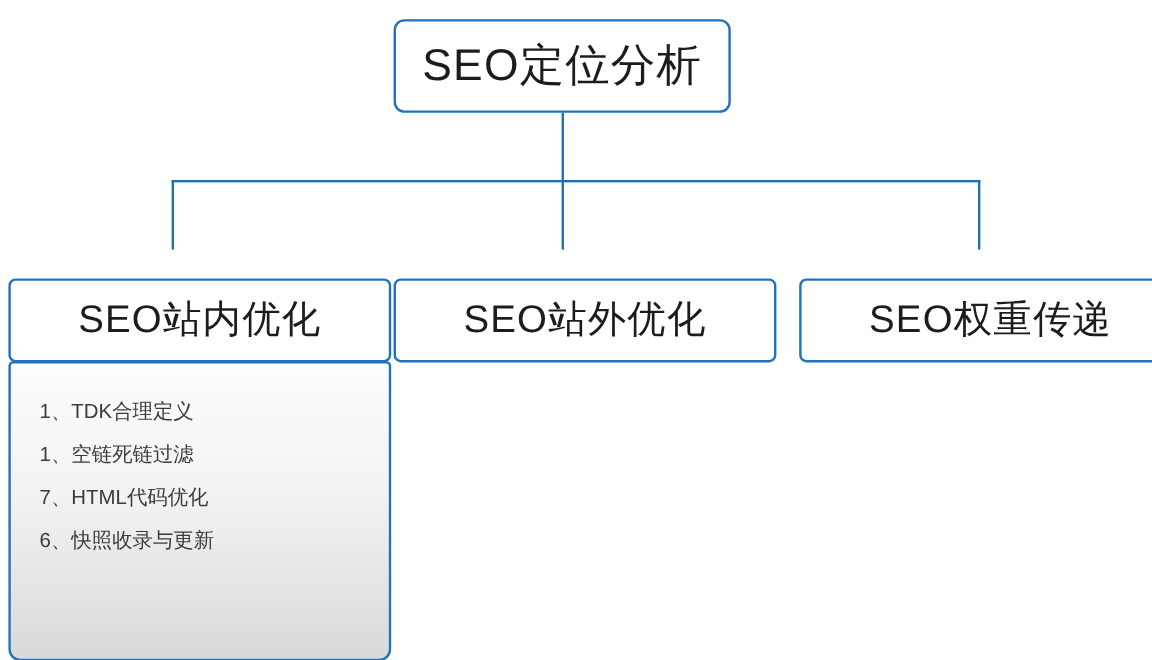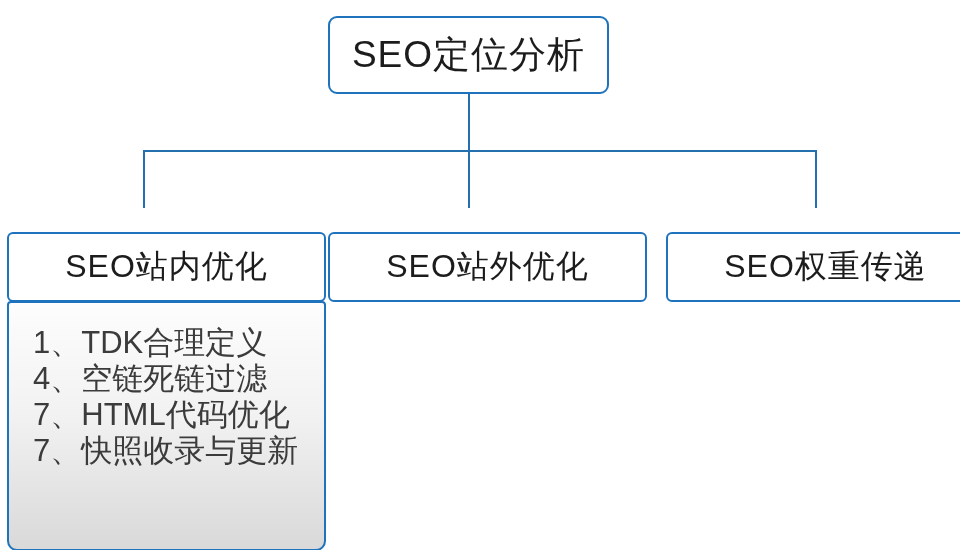--- a/index.html
+++ b/index.html
@@ -73,21 +73,21 @@
     background: linear-gradient(180deg,
       var(--list-bg-top, #fdfdfd) 0%,
       #f2f2f2 45%,
       var(--list-bg-bottom, #d9d9d9) 100%);
     padding: 22px 10px 0 24px;
     z-index: 1;
   }
   .list-item {
     height: 36px;
     line-height: 36px;
-    font-size: 31px;
+    font-size: 17px;
     color: var(--text-list, #3b3b3b);
     white-space: nowrap;
   }
 </style>
 </head>
 <body>
 
 <div class="canvas">
 
   <div class="node root-box">
@@ -99,23 +99,23 @@
   <div class="conn v" style="left:143px; top:150px; height:58px;"></div>
   <div class="conn v" style="left:468px; top:150px; height:58px;"></div>
   <div class="conn v" style="left:815px; top:150px; height:58px;"></div>
 
   <div class="column" style="left:7px;">
     <div class="header-box">
       <span>SEO站内优化</span>
     </div>
     <div class="list-box">
       <div class="list-item">1、TDK合理定义</div>
-      <div class="list-item">4、空链死链过滤</div>
+      <div class="list-item">1、空链死链过滤</div>
       <div class="list-item">7、HTML代码优化</div>
-      <div class="list-item">7、快照收录与更新</div>
+      <div class="list-item">6、快照收录与更新</div>
     </div>
   </div>
 
   <div class="column" style="left:328px;">
     <div class="header-box">
       <span>SEO站外优化</span>
     </div>
   </div>
 
   <div class="column" style="left:666px;">

